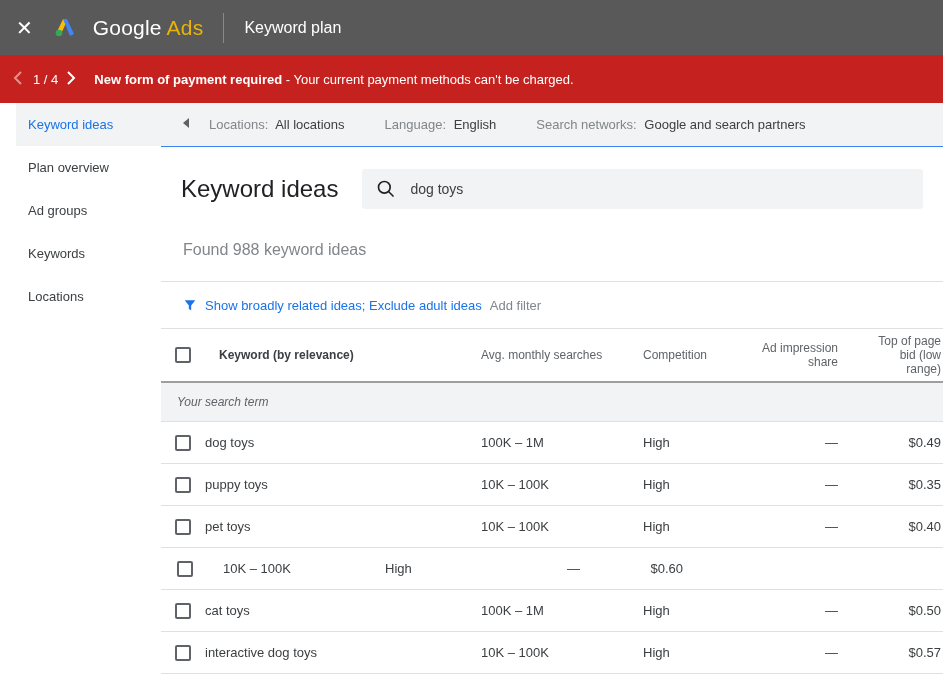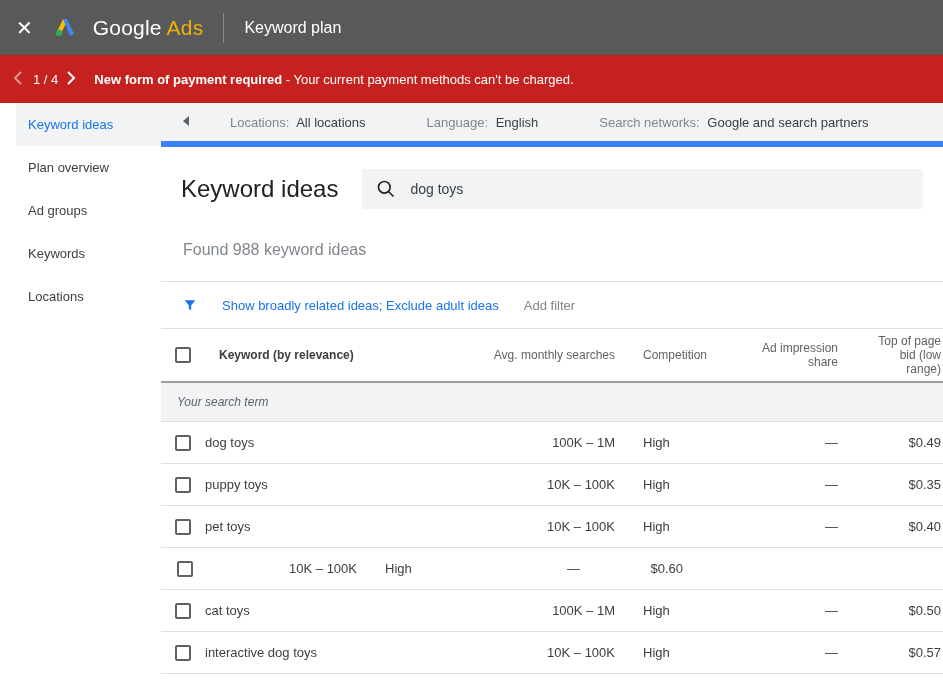--- a/index.html
+++ b/index.html
@@ -21,42 +21,42 @@
 .alert .msg b { font-weight: 700; }
 
 .content { display: flex; height: calc(684px - 55px - 48px); margin-left: 16px; }
 
 .sidebar { width: 145px; background: #fff; }
 .sidebar .item { padding: 14px 12px; font-size: 13px; color: #3c4043; cursor: pointer; }
 .sidebar .item.active { color: #1a73e8; background: #f1f3f4; }
 
 .main { flex: 1; display: flex; flex-direction: column; overflow: hidden; }
 
-.targeting-bar { height: 44px; background: #f1f3f4; border-bottom: 6px solid #3b82f6; display: flex; align-items: center; padding: 0 20px; font-size: 13px; color: #3c4043; gap: 21px; }
+.targeting-bar { height: 44px; background: #f1f3f4; border-bottom: 1px solid #3b82f6; display: flex; align-items: center; padding: 0 20px; font-size: 13px; color: #3c4043; }
 .targeting-bar .collapse { margin-right: 18px; cursor: pointer; font-size: 13px; color: #5f6368; }
 .targeting-bar .grp { margin-right: 40px; }
 .targeting-bar .grp .lbl { color: #80868b; margin-right: 4px; }
 .targeting-bar .grp .val { color: #3c4043; }
 
 .title-row { display: flex; align-items: center; padding: 22px 20px 22px 20px; gap: 24px; }
 .title-row .page-title { font-size: 24px; font-weight: 400; color: #202124; }
 .search-field { flex: 1; background: #f1f3f4; border-radius: 3px; height: 40px; display: flex; align-items: center; padding: 0 14px; gap: 14px; }
 .search-field .placeholder-input { border: none; background: transparent; outline: none; font-size: 14px; color: #3c4043; flex: 1; }
 
 .result-count { padding: 10px 22px 22px; font-size: 16px; color: #80868b; }
 
-.filter-bar { border-top: 1px solid #e0e0e0; border-bottom: 1px solid #e0e0e0; height: 48px; display: flex; align-items: center; padding: 0 22px; gap: 25px; font-size: 13px; }
+.filter-bar { border-top: 1px solid #e0e0e0; border-bottom: 1px solid #e0e0e0; height: 48px; display: flex; align-items: center; padding: 0 22px; gap: 8px; font-size: 13px; }
 .filter-bar .link { color: #1a73e8; cursor: pointer; }
 .filter-bar .add-filter { color: #80868b; }
 
 .table-head { display: flex; border-bottom: 2px solid #9e9e9e; height: 54px; align-items: center; font-size: 12px; color: #5f6368; }
 .th { padding: 8px 14px; }
 .col-chk { width: 48px; display: flex; justify-content: center; }
 .col-kw { flex: 0 0 262px; font-weight: 700; color: #3c4043; }
-.col-search { flex: 0 0 162px; text-align: right; }
+.col-search { flex: 0 0 162px; }
 .col-comp { flex: 0 0 108px; text-align: left; }
 .col-impr { flex: 0 0 115px; text-align: right; }
 .col-bid { flex: 0 0 103px; text-align: right; }
 
 .group-header { background: #f1f3f4; padding: 12px 16px; font-size: 12px; color: #5f6368; border-bottom: 1px solid #e0e0e0; font-style: italic; }
 .row { display: flex; align-items: center; height: 42px; border-bottom: 1px solid #e0e0e0; font-size: 13px; color: #3c4043; }
 .row .td { padding: 0 14px; }
 .row .col-kw { font-weight: 400; padding-left: 0; }
 .row .col-search { font-weight: 400; }
 .row .col-impr { text-align: right; }

